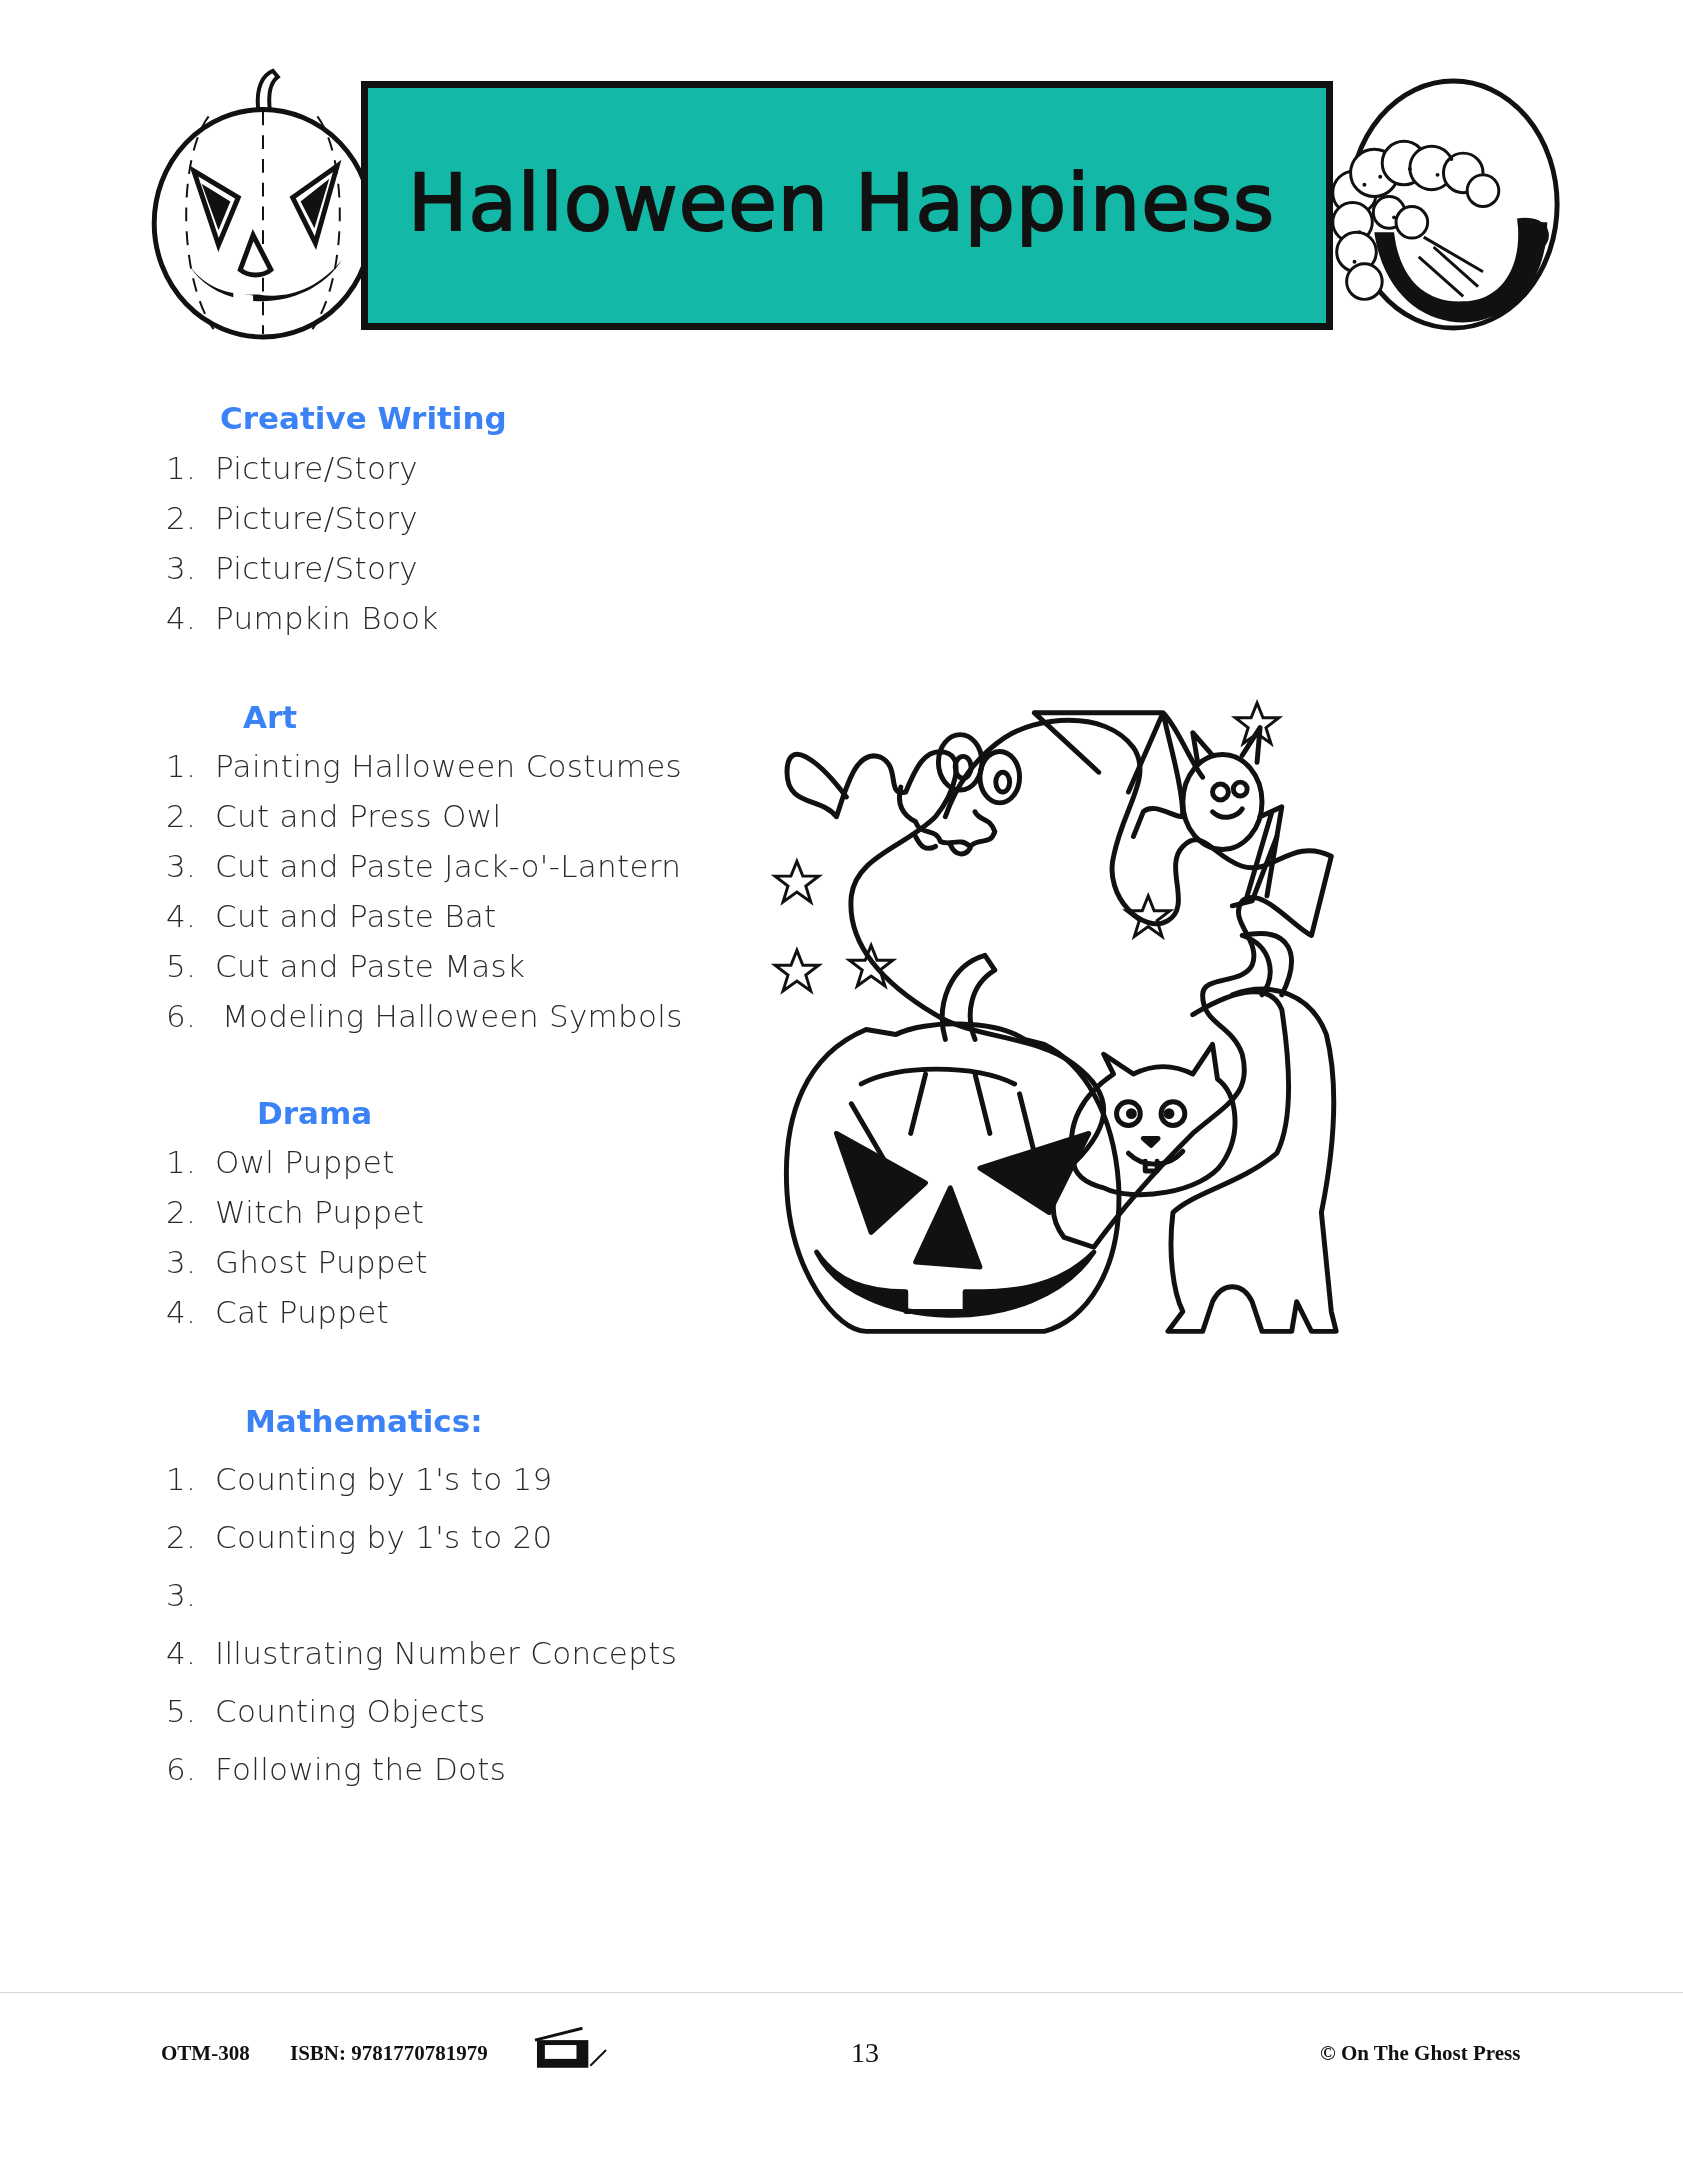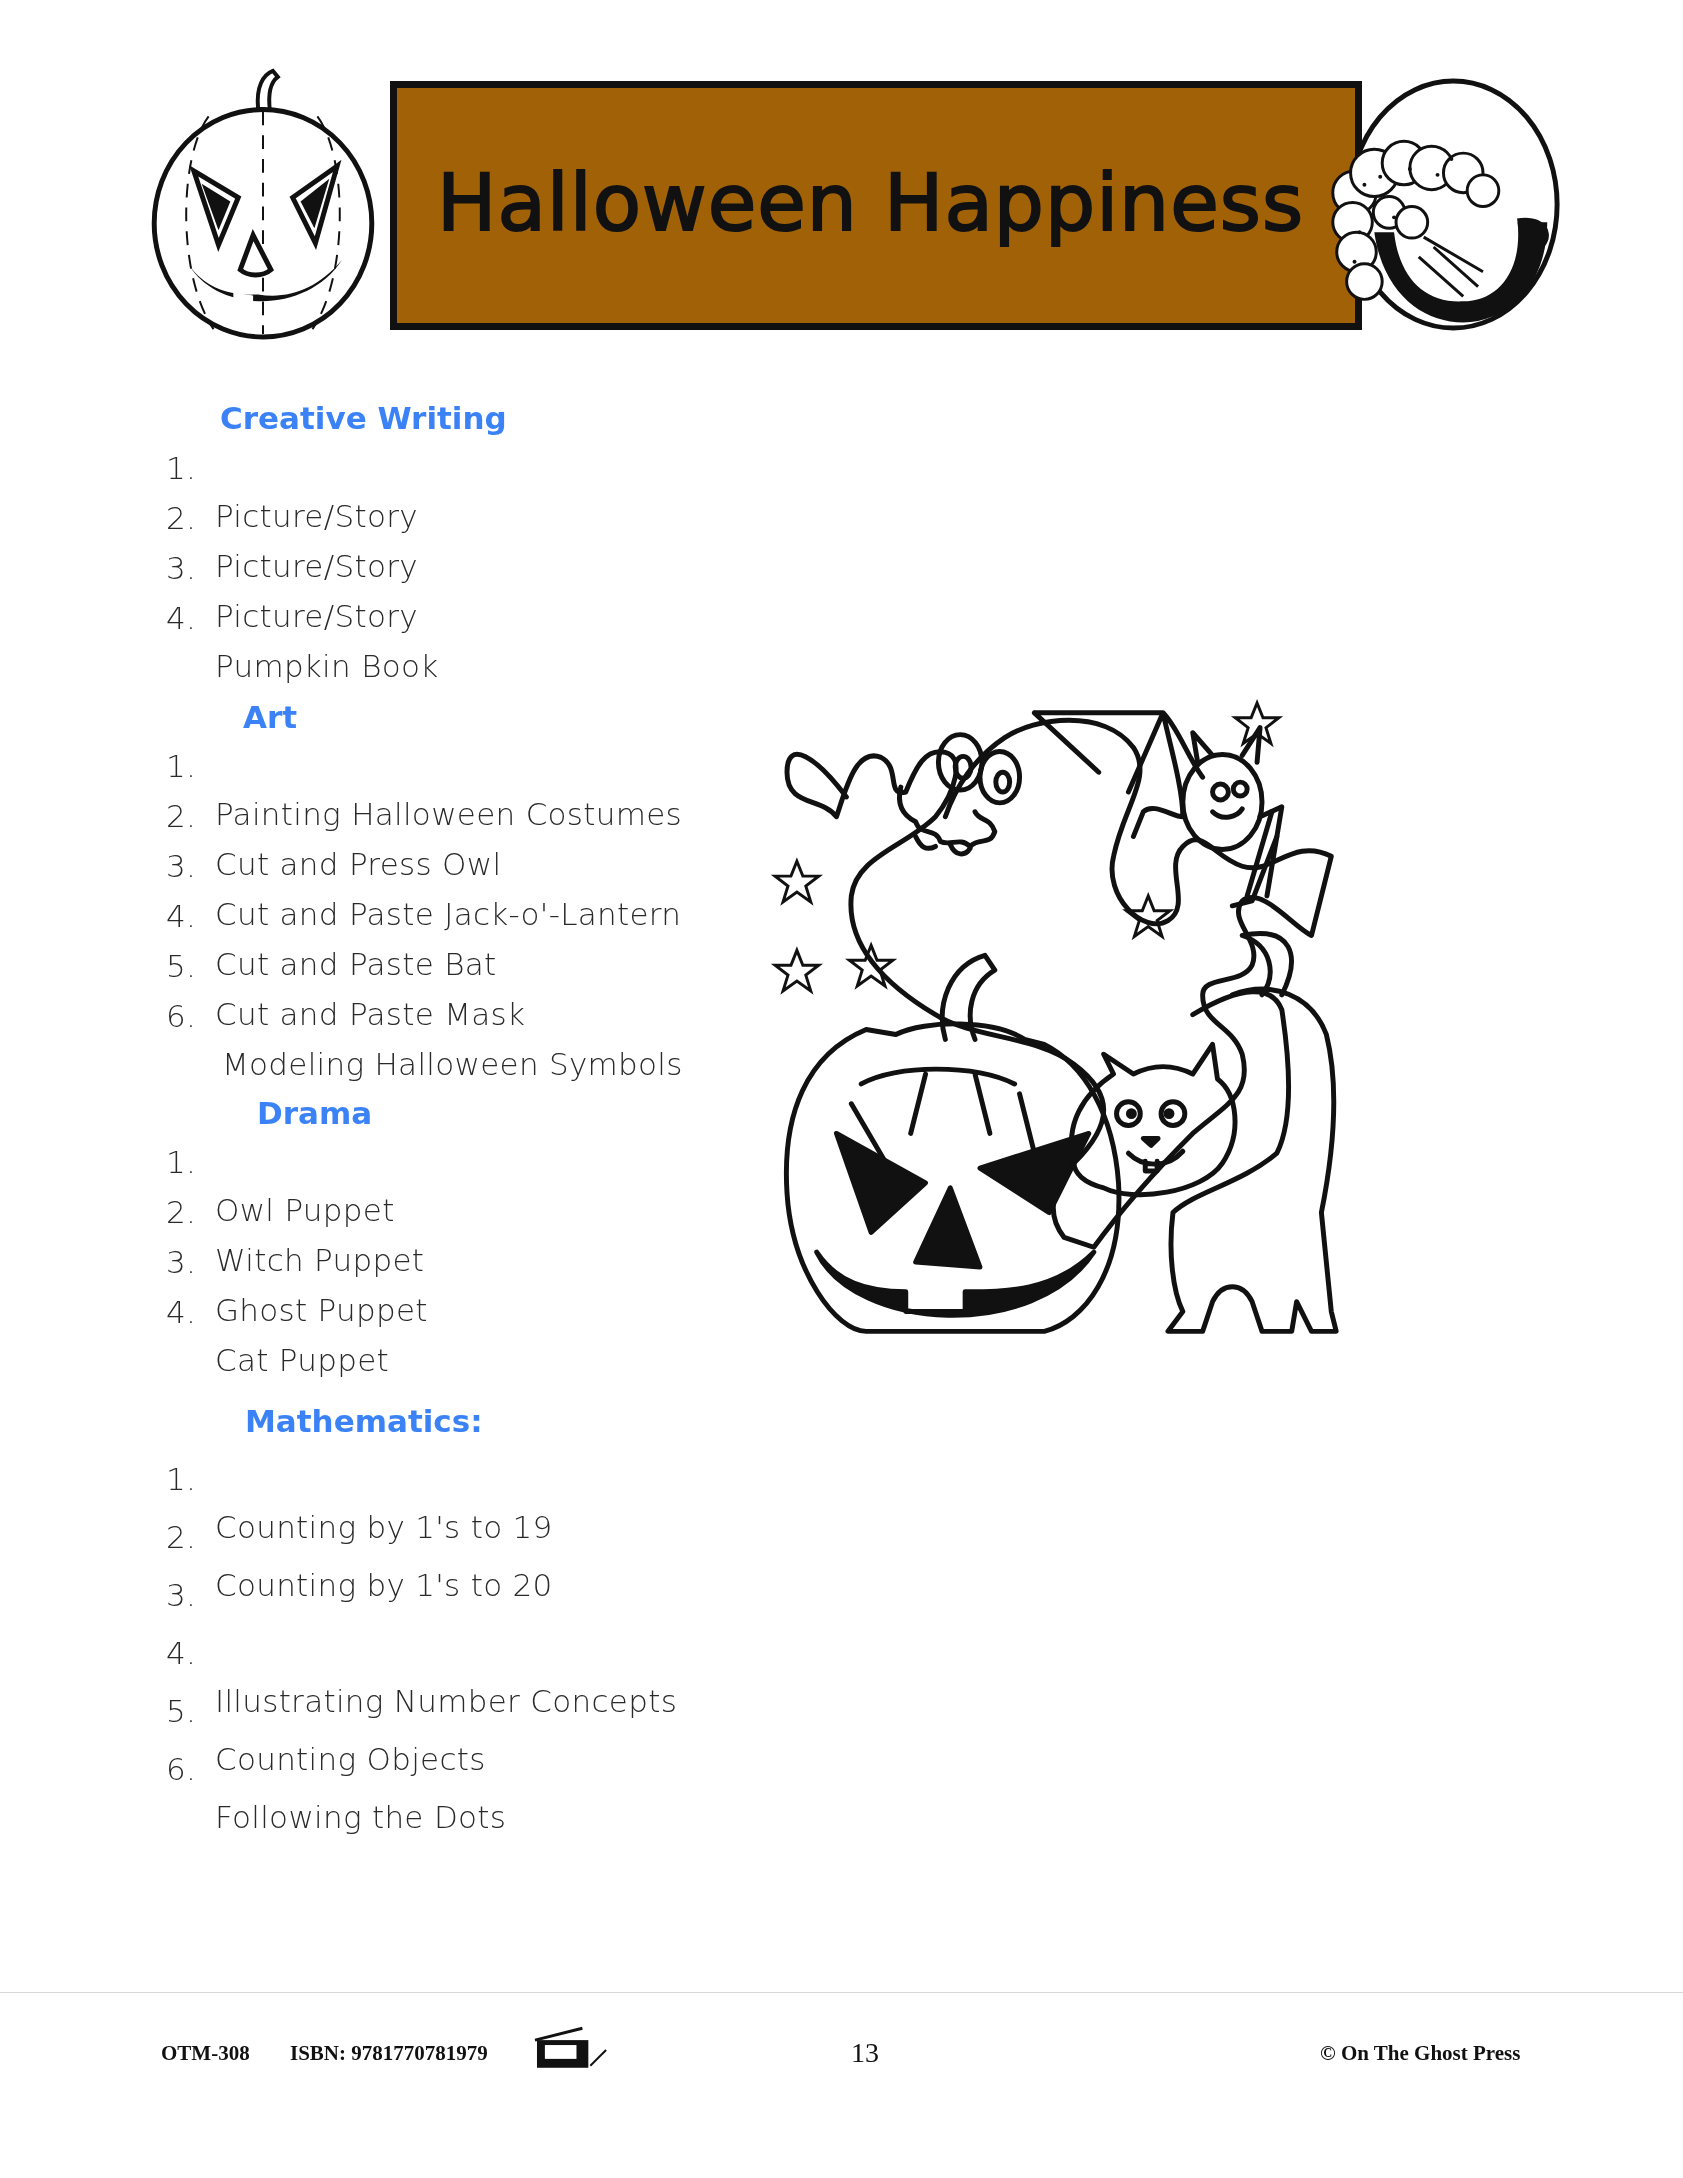--- a/index.html
+++ b/index.html
@@ -1,24 +1,24 @@
 <!DOCTYPE html>
 <html><head>
 <meta charset="utf-8">
 <style>
   html, body { margin: 0; padding: 0; background: #ffffff; }
   body { width: 1683px; height: 2178px; position: relative; overflow: hidden; font-family: "DejaVu Sans", sans-serif; color: #1a1a1a; }
   .abs { position: absolute; }
-  .title-box { left: 361px; top: 81px; width: 972px; height: 249px; border: 7px solid #111; box-sizing: border-box; background: #a16207; margin-left: 29px; }
+  .title-box { left: 361px; top: 81px; width: 972px; height: 249px; border: 7px solid #111; box-sizing: border-box; background: #14b8a6; }
   .title-text { position: absolute; left: 40px; top: 69px; font-family: "DejaVu Sans", sans-serif; font-size: 79px; font-weight: normal; letter-spacing: 1px; color: #111; -webkit-text-stroke: 2px #111; white-space: nowrap; }
   .section-heading { font-family: "DejaVu Sans", sans-serif; font-weight: bold; font-size: 31px; color: #3b82f6; white-space: nowrap; }
   .list { list-style: none; margin: 0; padding: 0; }
   .list-item { position: relative; font-family: "DejaVu Sans", sans-serif; font-size: 31px; color: #2a2a2a; white-space: nowrap; letter-spacing: 0.3px; font-weight: 300; }
   .list-item .num { position: absolute; left: 0; }
-  .list-item .txt { position: absolute; left: 49px; margin-top: 48px; }
+  .list-item .txt { position: absolute; left: 49px; }
   .footer { top: 2041px; font-family: "Liberation Serif", serif; font-weight: bold; font-size: 21px; color: #111; white-space: nowrap; text-align: center; }
   .page-num { font-family: "Liberation Serif", serif; font-size: 28px; color: #111; }
   .rule { left: 0; top: 1992px; width: 1683px; height: 1px; background: #d6d6d6; }
   svg { overflow: visible; }
 </style>
 </head>
 <body>
 
 <div class="abs" style="left:0;top:0;width:1683px;height:356px;">
 

